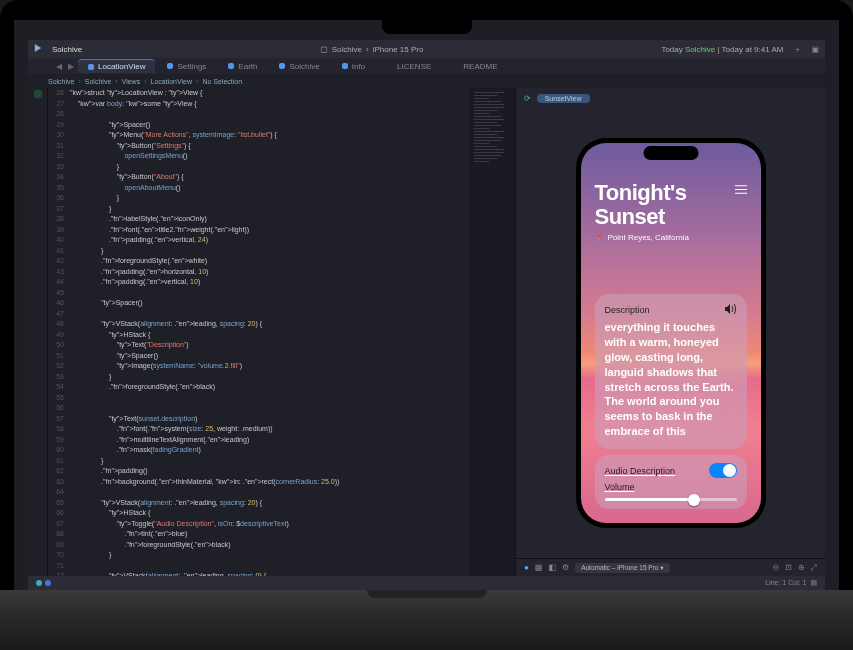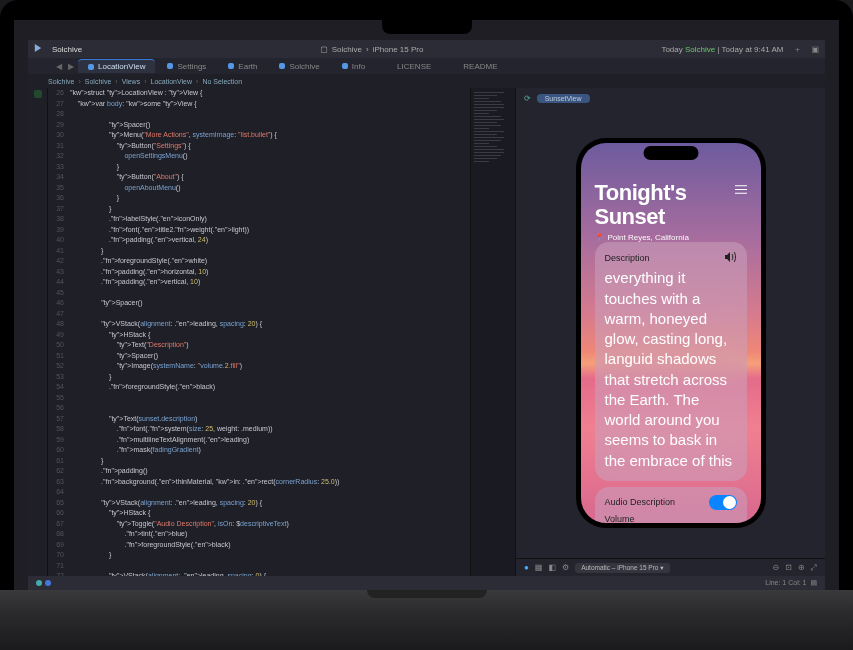--- a/index.html
+++ b/index.html
@@ -64,23 +64,23 @@
 .iphone-notch { position: absolute; top: 8px; left: 50%; transform: translateX(-50%); width: 55px; height: 14px; background: #000; border-radius: 10px; z-index: 10; }
 .iphone-content { position: absolute; inset: 0; padding: 38px 14px 14px; color: #fff; display: flex; flex-direction: column; }
 .iphone-title { font-size: 22px; font-weight: 700; line-height: 1.1; letter-spacing: -0.5px; }
 .iphone-sub { font-size: 8px; margin-top: 4px; display: flex; align-items: center; gap: 3px; opacity: 0.95; }
 .iphone-menu { position: absolute; top: 42px; right: 14px; }
 .iphone-menu svg { width: 12px; }
 
 .card { margin-top: auto; background: rgba(200, 160, 190, 0.55); backdrop-filter: blur(10px); border-radius: 14px; padding: 10px; margin-bottom: 6px; }
 .card-head { display: flex; justify-content: space-between; align-items: center; margin-bottom: 4px; }
 .card-desc-label { font-size: 9px; color: #222; }
-.card-body { font-size: 15px; line-height: 1.35; color: #fff; font-weight: 400; }
-
-.card2 { background: rgba(200, 160, 190, 0.55); border-radius: 14px; padding: 8px 10px; }
+.card-body { font-size: 11px; line-height: 1.35; color: #fff; font-weight: 700; }
+
+.card2 { background: rgba(200, 160, 190, 0.55); border-radius: 14px; padding: 8px 10px; text-decoration: underline; }
 .card2-row { display: flex; justify-content: space-between; align-items: center; font-size: 9px; color: #222; margin-bottom: 4px; }
 .toggle { width: 28px; height: 15px; background: #0a84ff; border-radius: 10px; position: relative; }
 .toggle::after { content: ""; position: absolute; right: 1px; top: 1px; width: 13px; height: 13px; background: #fff; border-radius: 50%; }
 .slider-track { height: 3px; background: rgba(255,255,255,0.5); border-radius: 2px; position: relative; margin-top: 6px; }
 .slider-fill { position: absolute; left: 0; top: 0; bottom: 0; width: 68%; background: #fff; border-radius: 2px; }
 .slider-thumb { position: absolute; left: 68%; top: 50%; transform: translate(-50%, -50%); width: 12px; height: 12px; background: #fff; border-radius: 50%; box-shadow: 0 1px 2px rgba(0,0,0,0.4); }
 
 .preview-footer { height: 18px; display: flex; align-items: center; justify-content: space-between; padding: 0 8px; background: #23242d; border-top: 1px solid #111; }
 .preview-footer .left, .preview-footer .right { display: flex; gap: 6px; align-items: center; color: #888; }
 .device-select { background: #34353f; padding: 1px 6px; border-radius: 3px; font-size: 6.5px; color: #bbb; }

